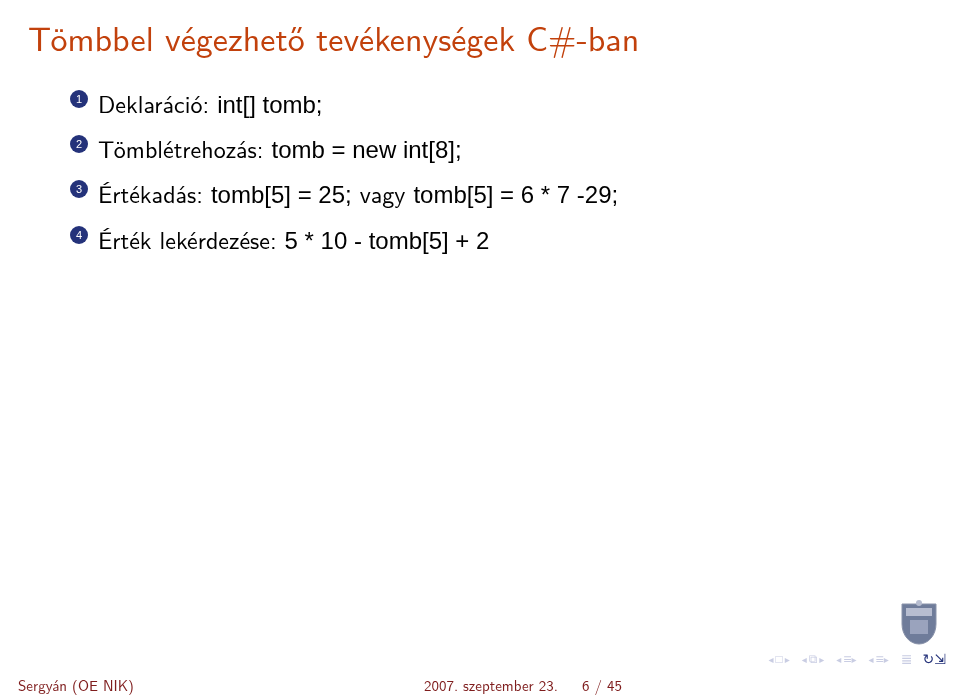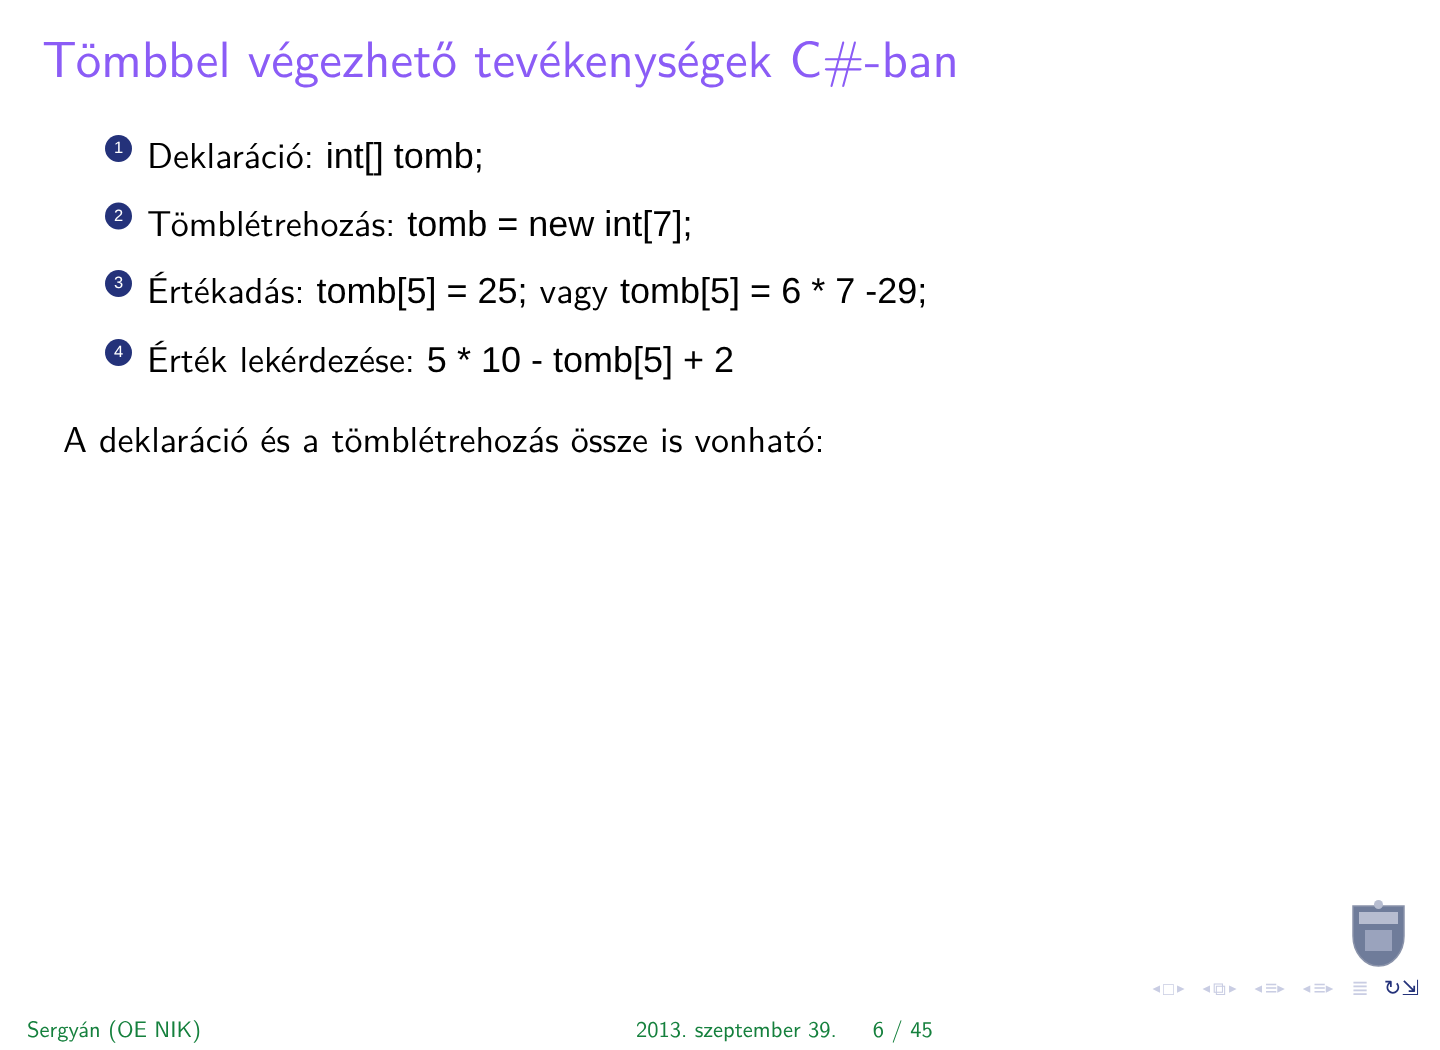--- a/index.html
+++ b/index.html
@@ -13,21 +13,21 @@
     position: relative;
     overflow: hidden;
   }
   .slide {
     width: 960px;
     height: 700px;
     position: relative;
     box-sizing: border-box;
   }
   .title {
-    color: #8b5cf6;
+    color: #c2410c;
     font-size: 34px;
     padding: 12px 28px 6px 28px;
     font-weight: 400;
   }
   .content {
     padding: 10px 50px 0 70px;
     font-size: 24px;
     line-height: 1.55;
   }
   .item {
@@ -57,21 +57,21 @@
     padding-left: 0;
   }
   .footer {
     position: absolute;
     left: 0;
     right: 0;
     bottom: 0;
     height: 30px;
     display: flex;
     font-size: 15px;
-    color: #15803d;
+    color: #7f1d1d;
   }
   .footer > div {
     display: flex;
     align-items: center;
     height: 100%;
     box-sizing: border-box;
   }
   .footer-left { width: 33.33%; padding-left: 18px; justify-content: flex-start; }
   .footer-center { width: 33.33%; justify-content: center; }
   .footer-right { width: 33.33%; padding-right: 18px; justify-content: flex-end; }
@@ -104,35 +104,35 @@
 
   <div class="content">
 
     <div class="item">
       <span class="bullet">1</span>
       <span>Deklaráció: </span><span class="code">int[] tomb;</span>
     </div>
 
     <div class="item">
       <span class="bullet">2</span>
-      <span>Tömblétrehozás: </span><span class="code">tomb = new int[7];</span>
+      <span>Tömblétrehozás: </span><span class="code">tomb = new int[8];</span>
     </div>
 
     <div class="item">
       <span class="bullet">3</span>
       <span>Értékadás: </span><span class="code">tomb[5] = 25;</span><span> vagy </span><span class="code">tomb[5] = 6 * 7 -29;</span>
     </div>
 
     <div class="item">
       <span class="bullet">4</span>
       <span>Érték lekérdezése: </span><span class="code">5 * 10 - tomb[5] + 2</span>
     </div>
 
     <div class="item para">
-      <span>A deklaráció és a tömblétrehozás össze is vonható:</span><br>
+      <br>
     </div>
 
   </div>
 
   <svg class="crest" width="42" height="52" viewBox="0 0 42 52">
     <path d="M4 6 h34 v20 a17 20 0 0 1 -17 20 a17 20 0 0 1 -17 -20 z" fill="#6f7c9a" stroke="#8a93aa" stroke-width="1"></path>
     <rect x="8" y="10" width="26" height="8" fill="#b7bdd0"></rect>
     <rect x="12" y="22" width="18" height="14" fill="#9aa3bd"></rect>
     <circle cx="21" cy="5" r="3" fill="#b7bdd0"></circle>
   </svg>
@@ -158,19 +158,19 @@
         <span class="eq">≡</span>
         <span class="tri">▸</span>
       </span>
     <span class="eq" style="color:#c9cde3;">≣</span>
     <span class="refresh">↻⇲</span>
   </div>
 
   <div class="footer">
     <div class="footer-left">Sergyán (OE NIK)</div>
     <div class="footer-right">
-      <span>2013. szeptember 39.</span>
+      <span>2007. szeptember 23.</span>
       <span style="width:24px; display:inline-block;"></span>
       <span>6 / 45</span>
     </div>
   </div>
 
 </div>
 
 </body></html>

